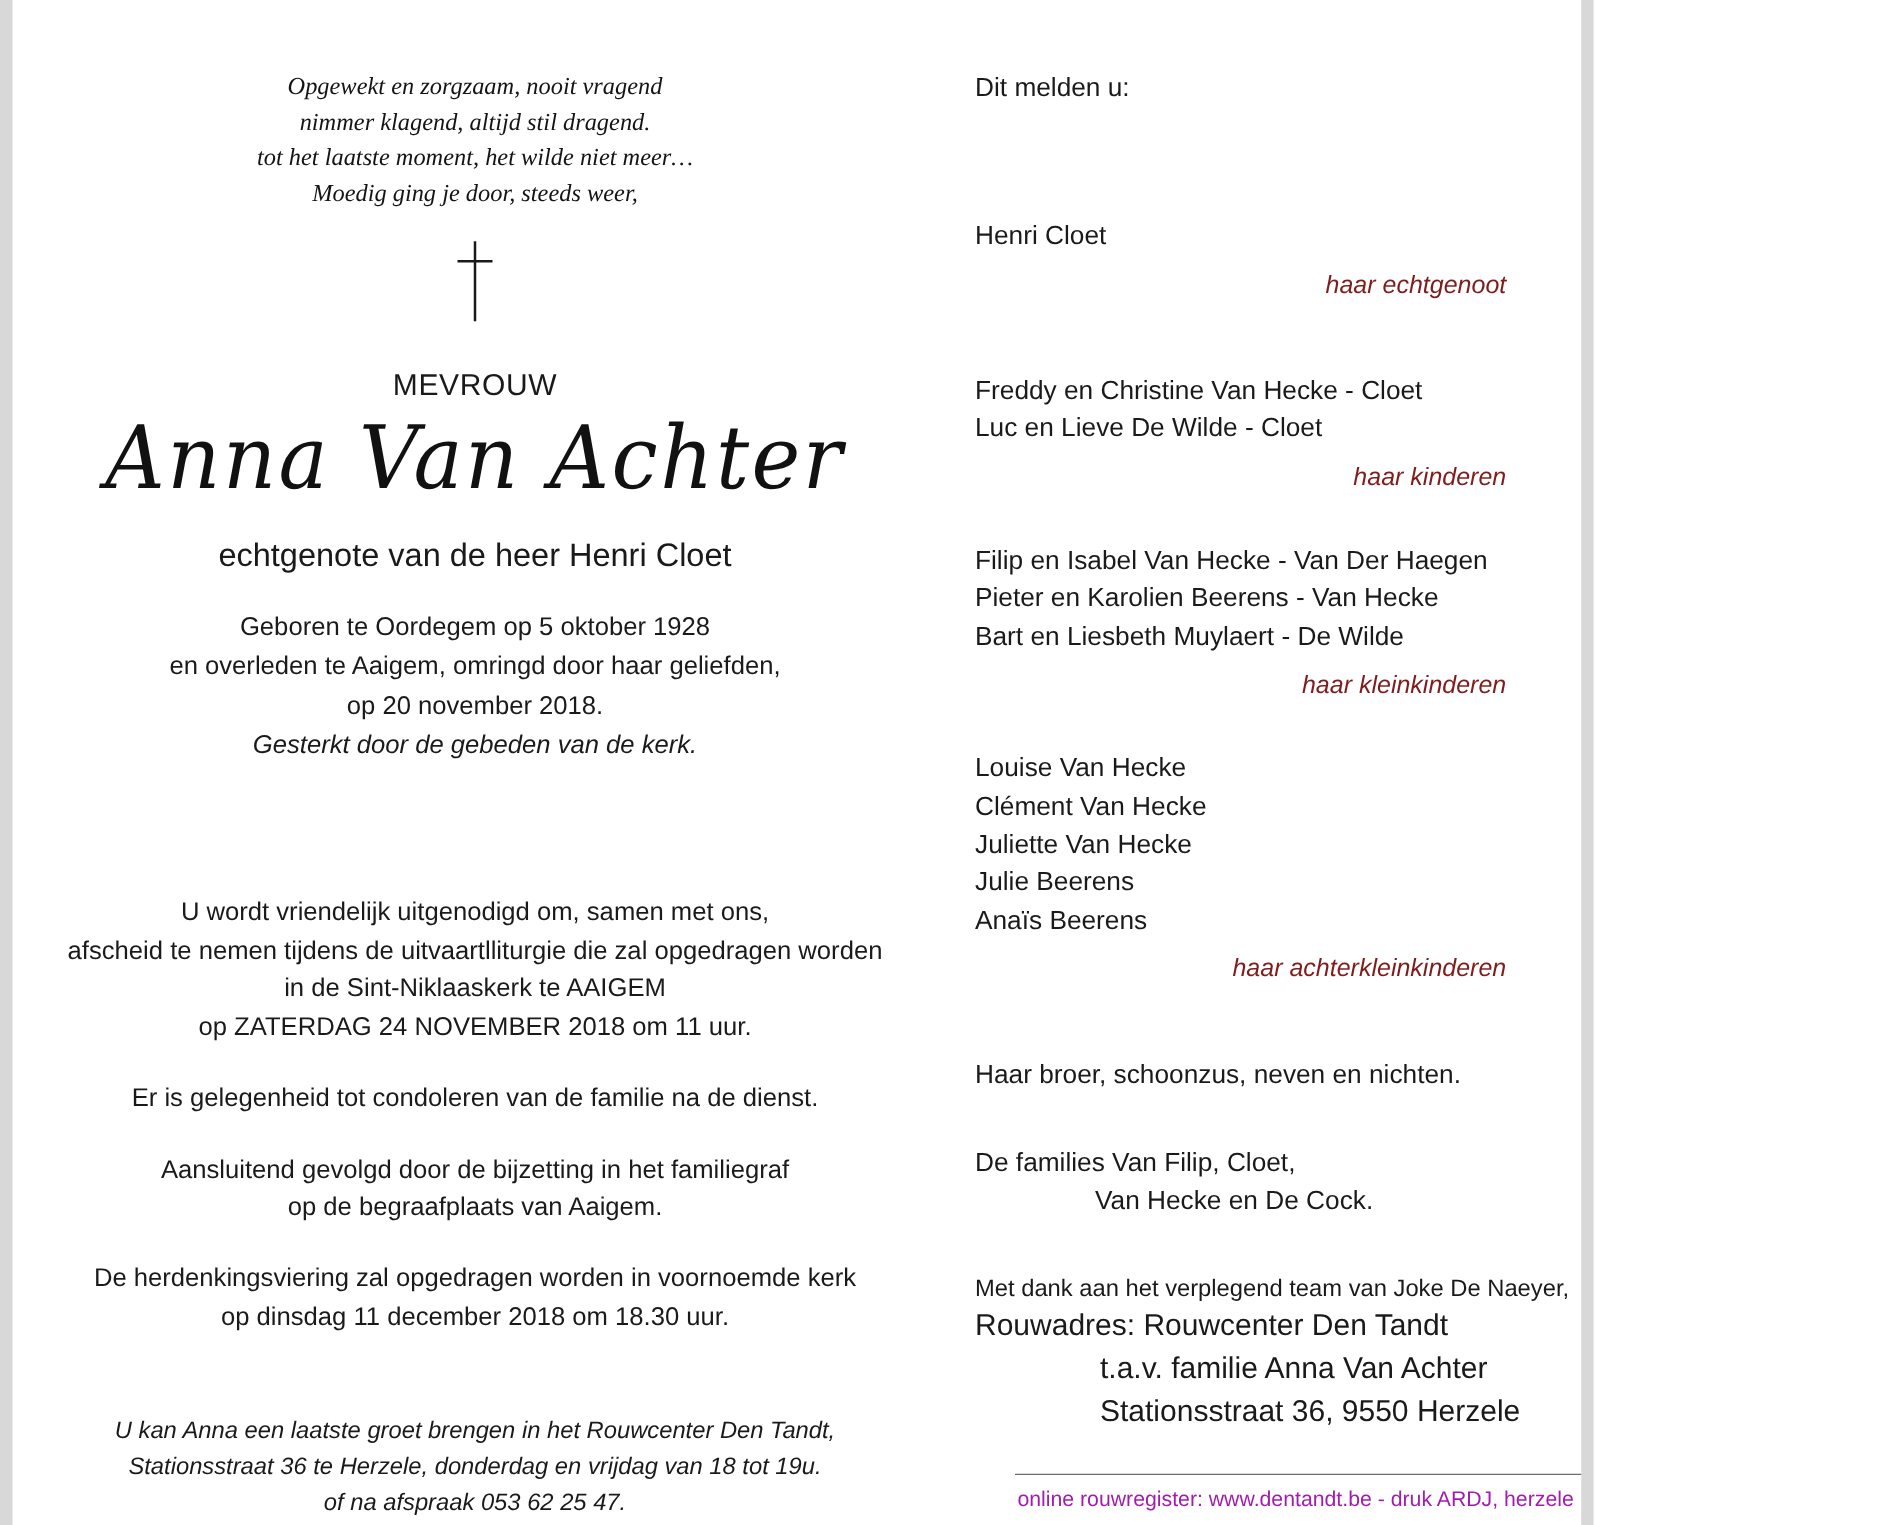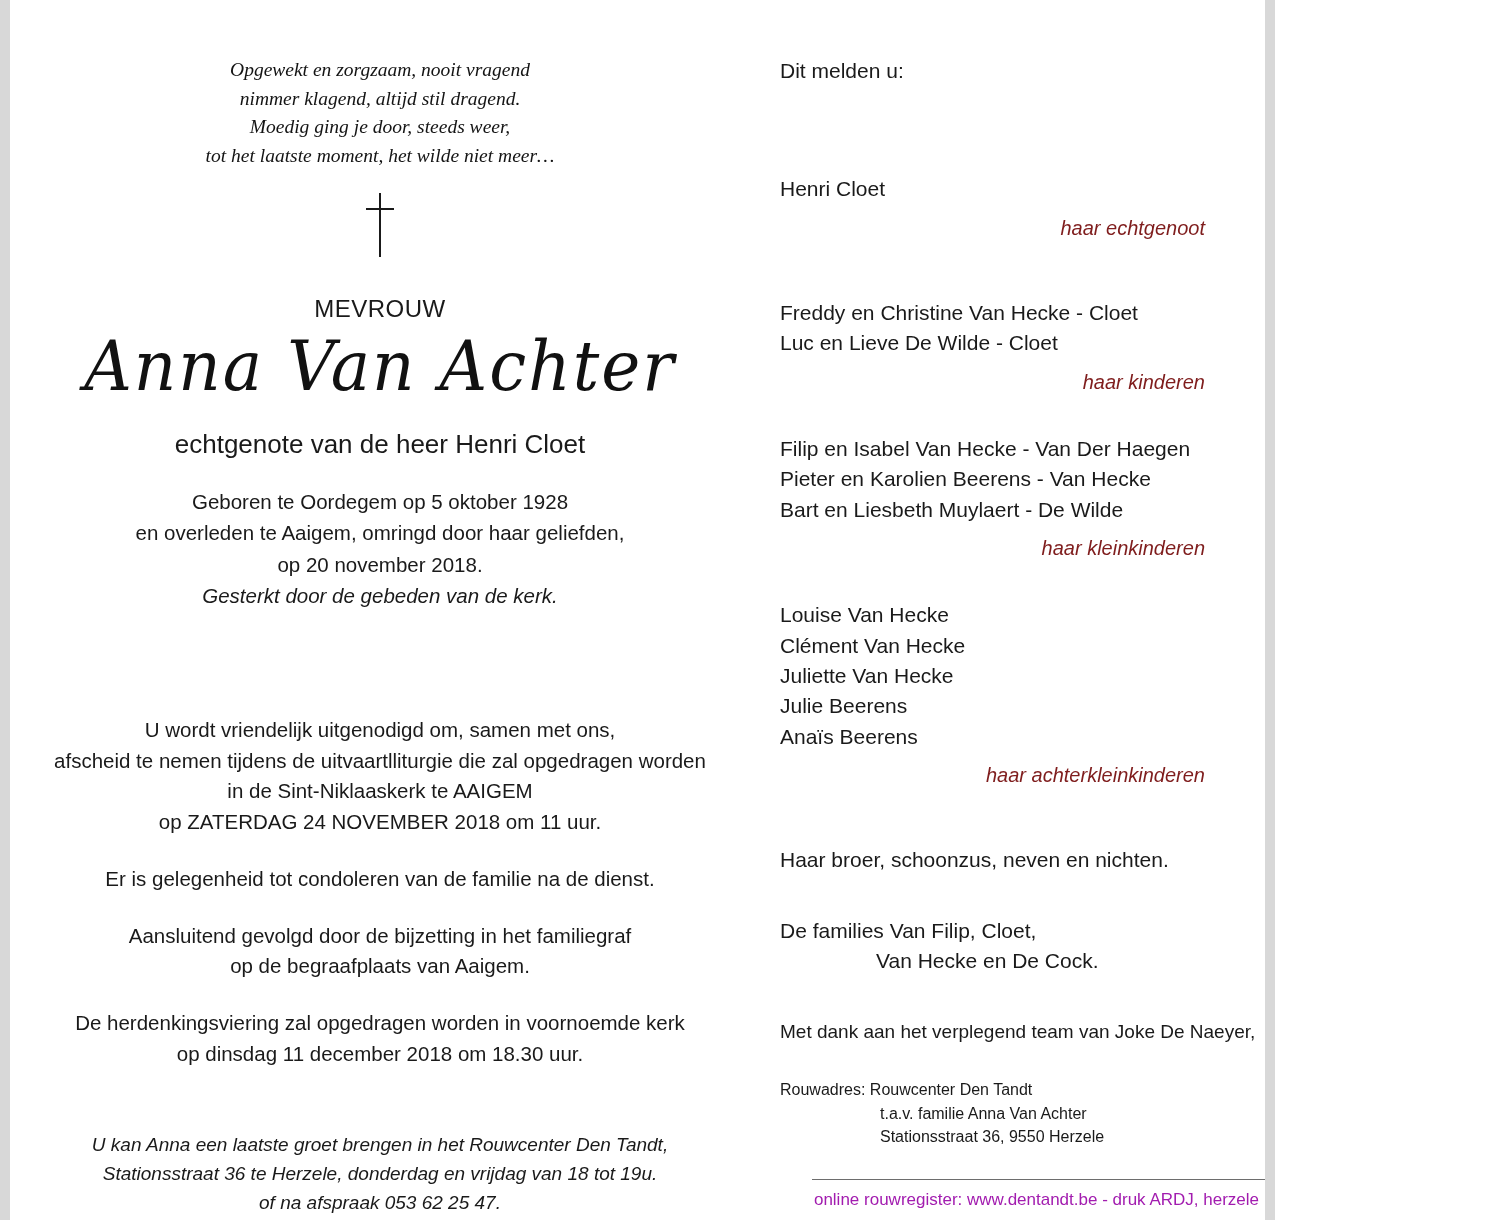--- a/index.html
+++ b/index.html
@@ -168,21 +168,21 @@
   .thanks {
     font-size: 19px;
     line-height: 1.55;
     color: #1a1a1a;
   }
   .address-block {
     position: absolute;
     left: 30px;
     right: 0;
     bottom: 72px;
-    font-size: 16px;
+    font-size: 24px;
     line-height: 1.45;
   }
   .address-block .indent1 { padding-left: 100px; }
   .footer-rule {
     position: absolute;
     left: 62px;
     right: 0;
     bottom: 40px;
     border-top: 1px solid #6d6d6d;
   }
@@ -204,22 +204,22 @@
   <div class="edge left"></div>
   <div class="edge right"></div>
 
   <div class="columns">
 
     <div class="col-left">
 
       <div class="poem">
         <div>Opgewekt en zorgzaam, nooit vragend</div>
         <div>nimmer klagend, altijd stil dragend.</div>
+        <div>tot het laatste moment, het wilde niet meer…</div>
         <div>Moedig ging je door, steeds weer,</div>
-        <div>tot het laatste moment, het wilde niet meer…</div>
       </div>
 
       <div class="cross-wrap">
         <div class="cross">
           <div class="v"></div>
           <div class="h"></div>
         </div>
       </div>
 
       <div class="mevrouw">MEVROUW</div>

